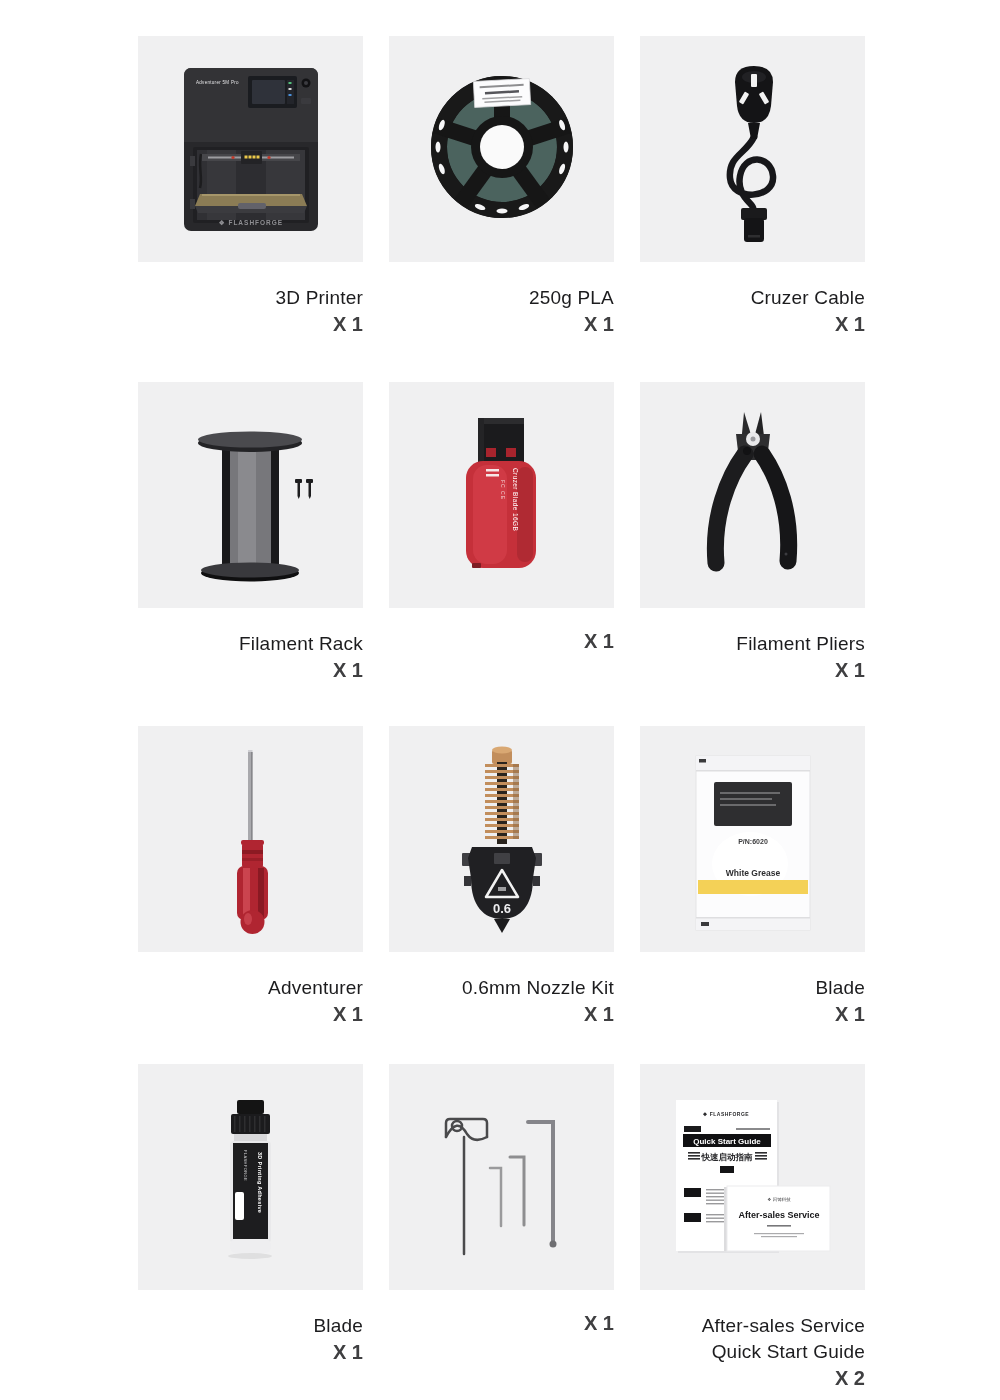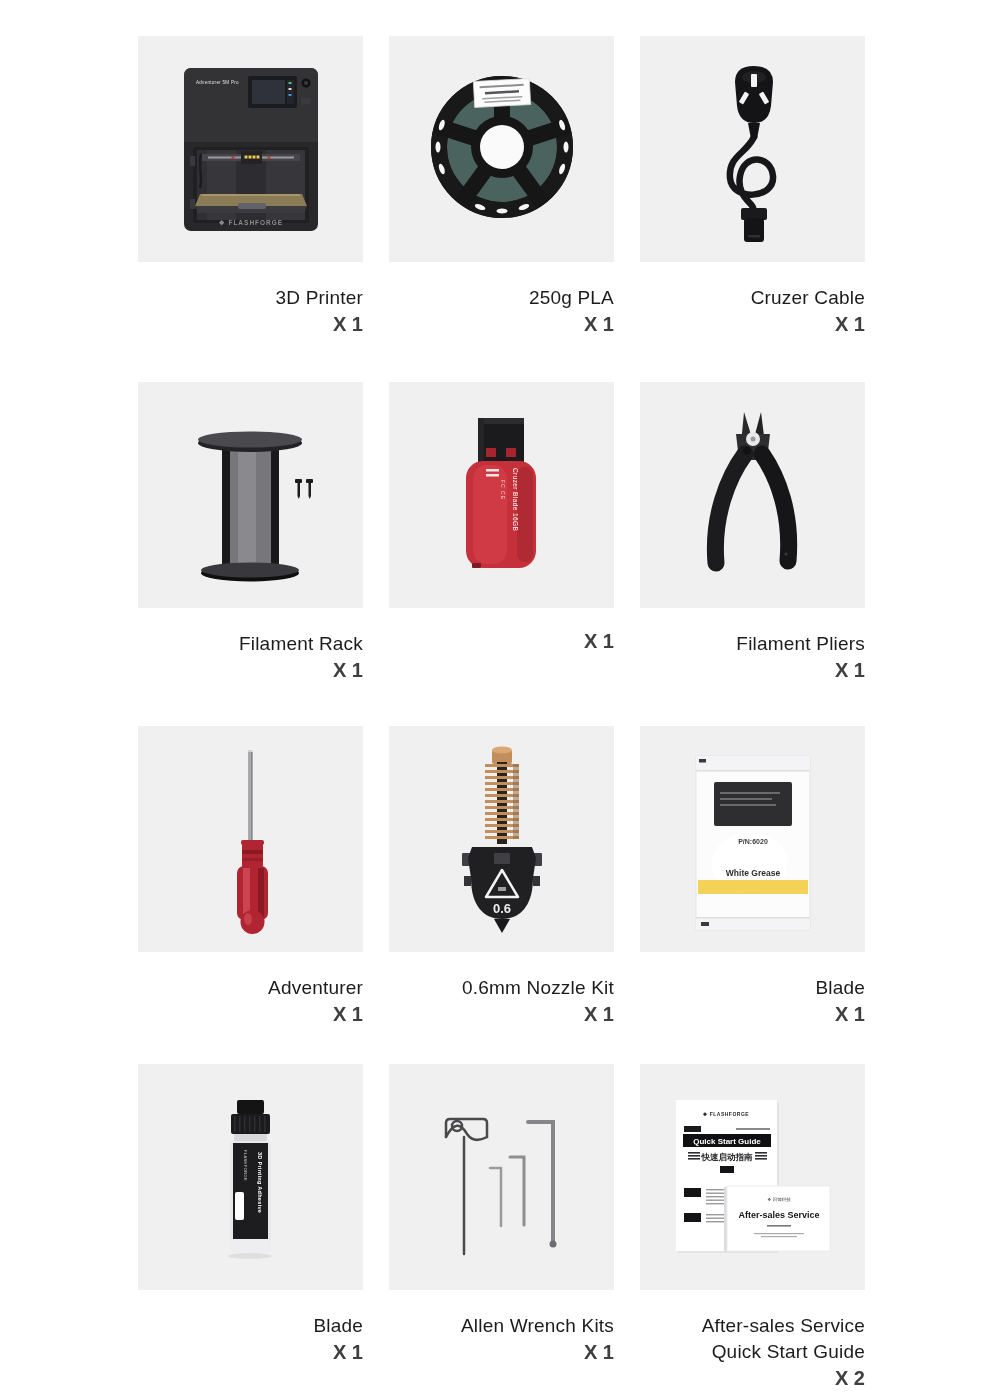--- a/index.html
+++ b/index.html
@@ -344,21 +344,20 @@
               <circle cx="68" cy="62" r="5"></circle>
               <path d="M75,73 L75,190"></path>
             </g>
             <path d="M101,104 L112,104 L112,162" stroke="#9a9a9c" stroke-width="2.5" fill="none" stroke-linecap="round"></path>
             <path d="M121,93 L135,93 L135,161" stroke="#8e8e90" stroke-width="3" fill="none" stroke-linecap="round"></path>
             <path d="M139,58 L164,58 L164,178" stroke="#85858a" stroke-width="4" fill="none" stroke-linecap="round"></path>
             <circle cx="164" cy="180" r="3.5" fill="#6e6e72"></circle>
           </svg>
         </div>
         <div class="caption">
-          <div class="title">Allen Wrench Kits</div>
           <div class="qty">X 1</div>
         </div>
       </div>
 
       <div class="card">
         <div class="thumb">
           <svg viewBox="0 0 225 225" width="225" height="225">
             <rect x="38" y="38" width="101" height="151" fill="#e3e3e5"></rect>
             <rect x="36" y="36" width="101" height="151" fill="#ffffff"></rect>
             <text x="86" y="52" font-size="5" font-weight="bold" fill="#2a2a2c" text-anchor="middle" letter-spacing=".5">❖ FLASHFORGE</text>

